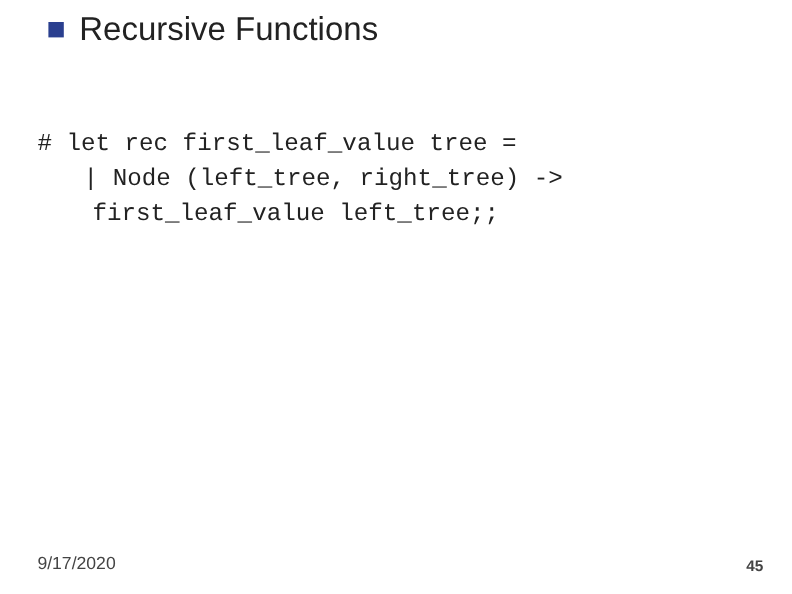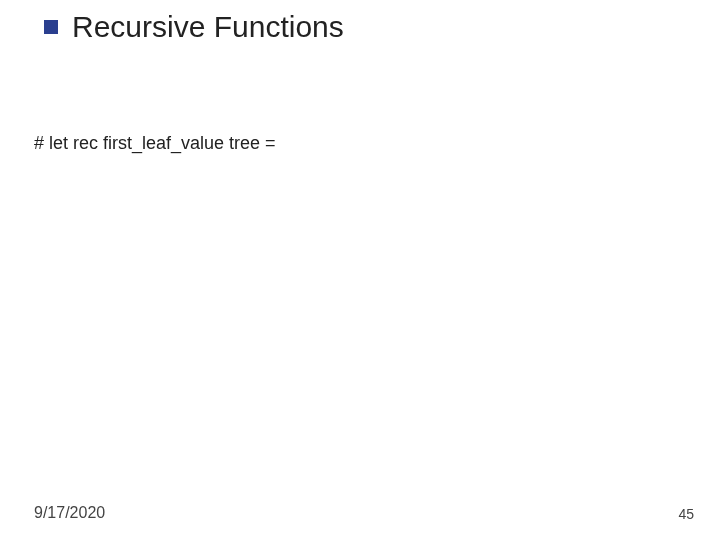--- a/index.html
+++ b/index.html
@@ -34,26 +34,27 @@
     background: #2a3f8f;
     flex: 0 0 auto;
   }
   .title-text {
     font-size: 30px;
     color: #222;
     letter-spacing: 0px;
   }
   .body {
     position: absolute;
-    top: 130px;
+    top: 115px;
     left: 34px;
     width: 640px;
-    font-size: 18px;
+    font-size: 22px;
     line-height: 1.45;
     color: #222;
+    font-family: Liberation Mono, monospace;
   }
   .body p {
     margin: 0;
   }
   .indent {
     padding-left: 42px;
   }
   .indent2 {
     padding-left: 50px;
   }
@@ -66,34 +67,37 @@
     bottom: 18px;
     font-size: 16px;
     color: #444;
   }
   .footer-page {
     position: absolute;
     right: 26px;
     bottom: 18px;
     font-size: 14px;
     color: #444;
+    font-weight: bold;
   }
 </style>
 </head>
 <body>
 
 <div class="slide">
 
   <div class="title-row">
     <div class="title-bullet"></div>
     <div class="title-text">Recursive Functions</div>
   </div>
 
   <div class="body">
     <p># let rec first_leaf_value tree =</p>
+    <p class="indent">| Node (left_tree, right_tree) -&gt;</p>
+    <p class="indent2">first_leaf_value left_tree;;</p>
     <div class="gap"></div>
     <div class="gap"></div>
   </div>
 
   <div class="footer-date">9/17/2020</div>
   <div class="footer-page">45</div>
 
 </div>
 
 </body></html>

